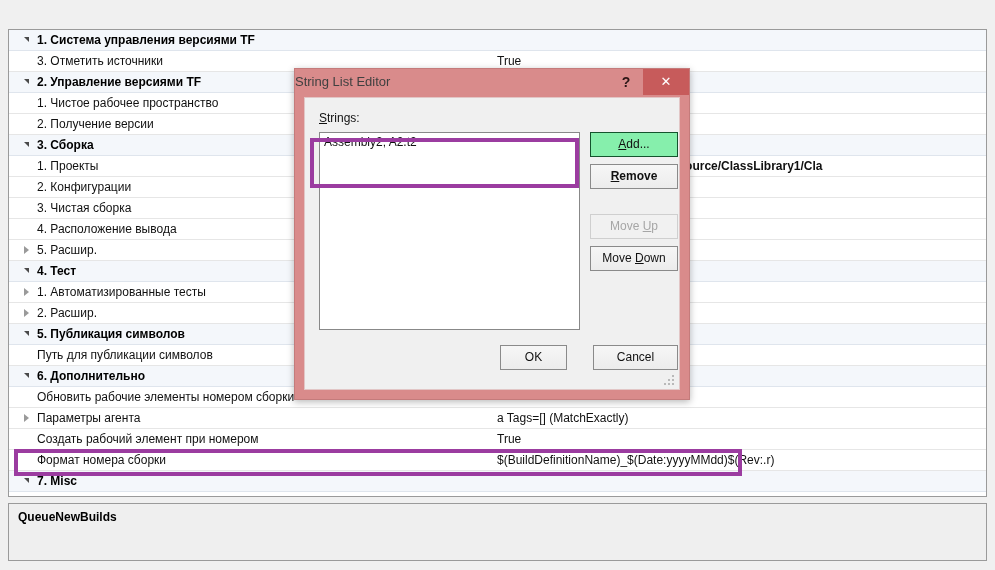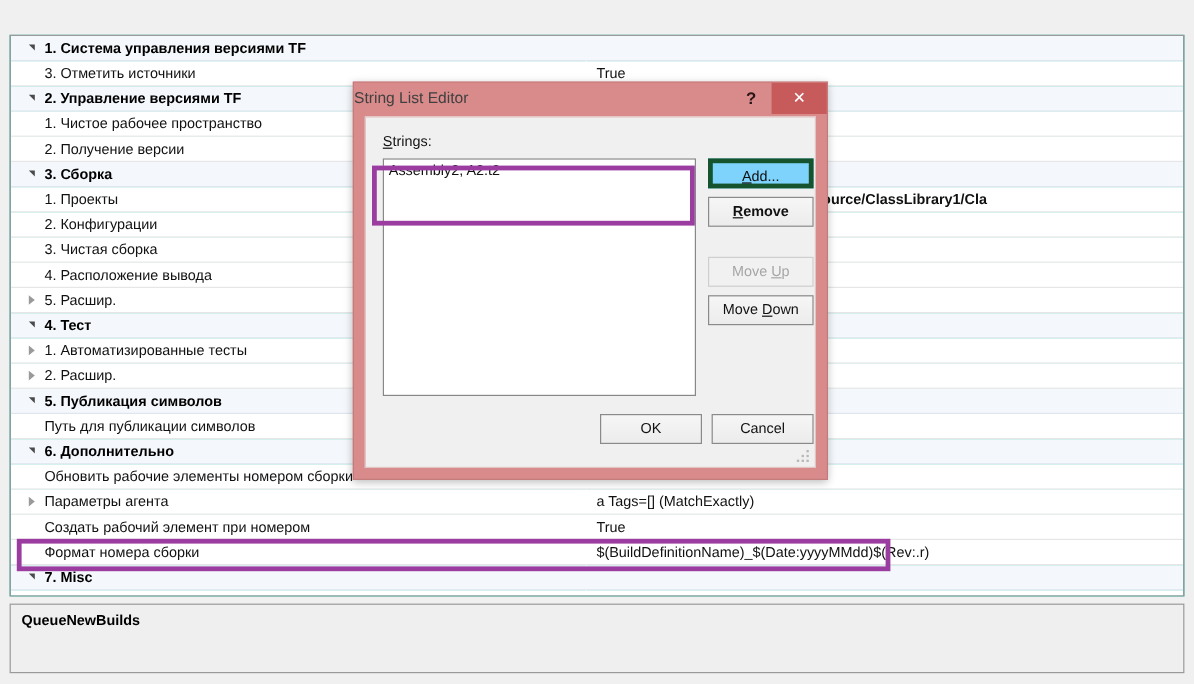--- a/index.html
+++ b/index.html
@@ -29,21 +29,21 @@
   }
   #top-label .accel { text-decoration: underline; }
 
   
   #prop-grid {
     position: absolute;
     left: 8px;
     top: 29px;
     width: 979px;
     height: 468px;
-    background: #14b8a6;
+    background: #ec4899;
     border: 1px solid #9a9a9a;
     box-sizing: border-box;
     overflow: hidden;
   }
   .grid-row {
     position: relative;
     height: 21px;
     line-height: 21px;
     border-bottom: 1px solid #e6e6e6;
     box-sizing: border-box;
@@ -265,35 +265,35 @@
     text-align: center;
     font-size: 12px;
     color: #111;
     background: linear-gradient(#f6f6f6, #ececec);
     border: 1px solid #8a8a8a;
     box-sizing: border-box;
     cursor: default;
   }
   .dlg-btn .accel { text-decoration: underline; }
   .dlg-btn.focus {
-    border: 4px solid #14532d;
-    background: #7dd3fc;
+    border: 1px solid #14532d;
+    background: #86efac;
   }
   .dlg-btn.disabled {
     color: #a6a6a6;
     border: 1px solid #cfcfcf;
     background: #f1f1f1;
   }
 
   #btn-add    { left: 285px; top: 34px; }
   #btn-remove { left: 285px; top: 66px; font-weight: bold; }
   #btn-moveup { left: 285px; top: 116px; }
   #btn-movedn { left: 285px; top: 148px; }
 
-  #btn-ok     { left: 195px; top: 247px; width: 85px; }
+  #btn-ok     { left: 195px; top: 247px; width: 67px; }
   #btn-cancel { left: 288px; top: 247px; width: 85px; }
 
   #resize-grip {
     position: absolute;
     right: 3px;
     bottom: 2px;
     width: 12px;
     height: 12px;
   }
   #resize-grip i {

